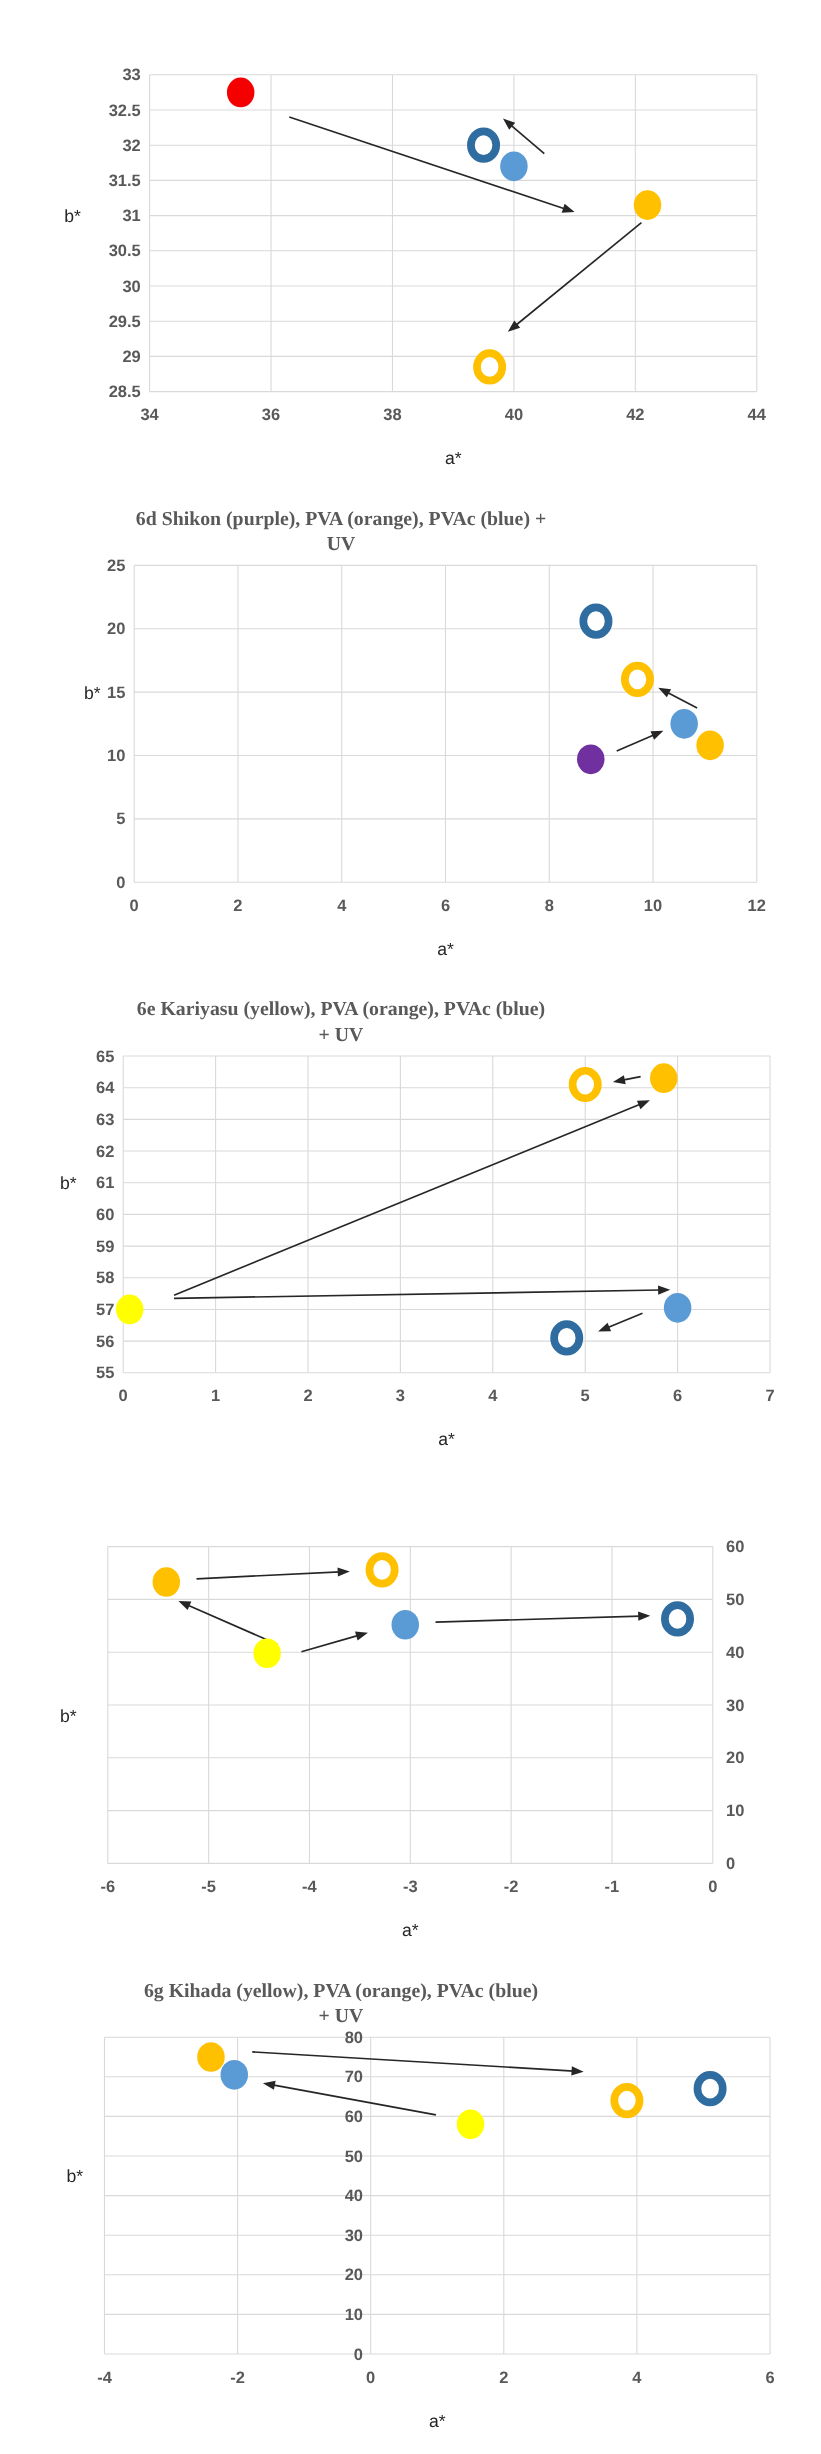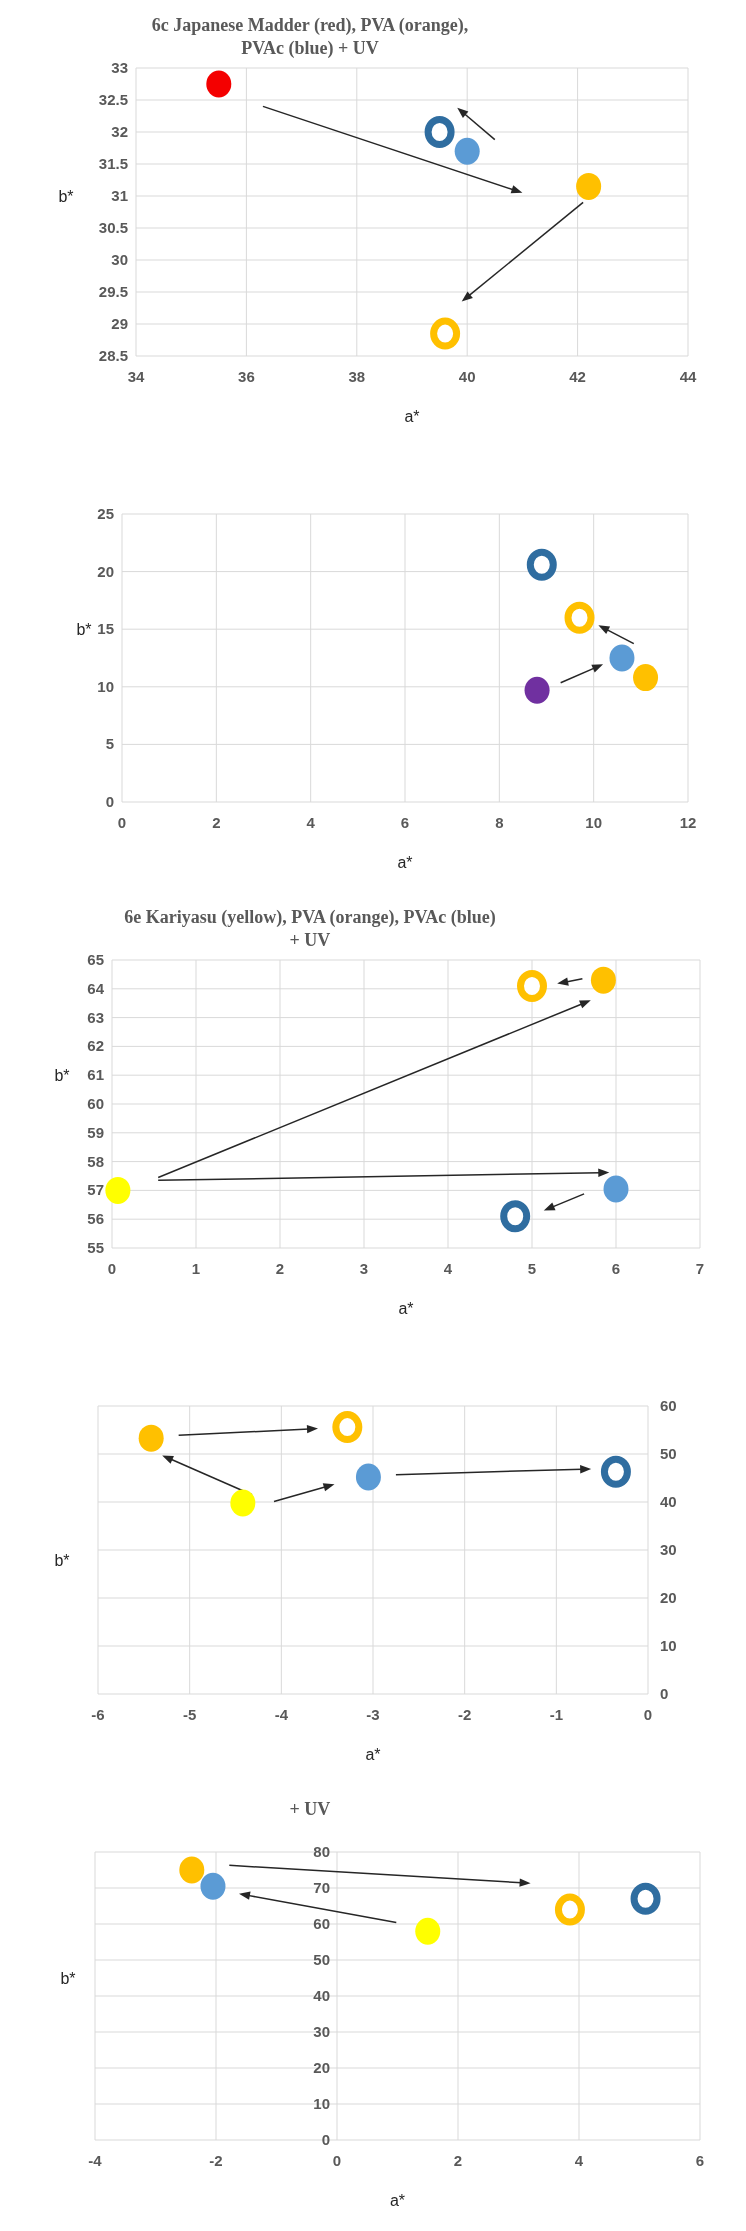--- a/index.html
+++ b/index.html
@@ -16,24 +16,20 @@
   .tick{font-family:"Liberation Sans",sans-serif;font-size:15px;font-weight:600;fill:#595959;}
   .axis-title{font-family:"Liberation Sans",sans-serif;font-size:16px;font-weight:400;fill:#262626;}
   .arrow-line{stroke:#262626;stroke-width:1.5;fill:none;}
   .arrow-head{fill:#262626;stroke:none;}
 </style>
 </head>
 <body>
 
 <main id="figure">
     <div class="chart-block">
-      <div class="chart-title">
-        <div>6c Japanese Madder (red), PVA (orange),</div>
-        <div>PVAc (blue) + UV</div>
-      </div>
       <svg width="746" height="386" class="plot">
         <g>
           <line x1="136" y1="8" x2="136" y2="296" class="grid-line"></line>
           <line x1="246.4" y1="8" x2="246.4" y2="296" class="grid-line"></line>
           <line x1="356.8" y1="8" x2="356.8" y2="296" class="grid-line"></line>
           <line x1="467.2" y1="8" x2="467.2" y2="296" class="grid-line"></line>
           <line x1="577.6" y1="8" x2="577.6" y2="296" class="grid-line"></line>
           <line x1="688" y1="8" x2="688" y2="296" class="grid-line"></line>
           <line x1="136" y1="8" x2="688" y2="8" class="grid-line"></line>
           <line x1="136" y1="40" x2="688" y2="40" class="grid-line"></line>
@@ -77,20 +73,24 @@
           <polygon points="461.67999999999995,241.5999999999999 467.541997703143,231.38838979747334 472.85605932855105,237.8938297550293" class="arrow-head"></polygon>
         </g>
         <ellipse cx="218.8" cy="24" rx="12.5" ry="13.5" fill="#f40000"></ellipse>
         <ellipse cx="439.6" cy="72" rx="11.5" ry="12.5" fill="#ffffff" stroke="#2f6da0" stroke-width="7"></ellipse>
         <ellipse cx="467.2" cy="91.20000000000005" rx="12.5" ry="13.5" fill="#5b9bd5"></ellipse>
         <ellipse cx="588.6400000000001" cy="126.40000000000009" rx="12.5" ry="13.5" fill="#ffc000"></ellipse>
         <ellipse cx="445.1200000000001" cy="273.5999999999999" rx="11.5" ry="12.5" fill="#ffffff" stroke="#ffc000" stroke-width="7"></ellipse>
       </svg>
     </div>
     <div class="chart-block">
+      <div class="chart-title">
+        <div>6d Shikon (purple), PVA (orange), PVAc (blue) +</div>
+        <div>UV</div>
+      </div>
       <svg width="746" height="386" class="plot">
         <g>
           <line x1="122" y1="8" x2="122" y2="296" class="grid-line"></line>
           <line x1="216.33333333333331" y1="8" x2="216.33333333333331" y2="296" class="grid-line"></line>
           <line x1="310.66666666666663" y1="8" x2="310.66666666666663" y2="296" class="grid-line"></line>
           <line x1="405" y1="8" x2="405" y2="296" class="grid-line"></line>
           <line x1="499.3333333333333" y1="8" x2="499.3333333333333" y2="296" class="grid-line"></line>
           <line x1="593.6666666666667" y1="8" x2="593.6666666666667" y2="296" class="grid-line"></line>
           <line x1="688" y1="8" x2="688" y2="296" class="grid-line"></line>
           <line x1="122" y1="8" x2="688" y2="8" class="grid-line"></line>
@@ -253,20 +253,21 @@
         </g>
         <ellipse cx="242.83333333333334" cy="104.96000000000001" rx="12.5" ry="13.5" fill="#ffff00"></ellipse>
         <ellipse cx="151.16666666666669" cy="40.16" rx="12.5" ry="13.5" fill="#ffc000"></ellipse>
         <ellipse cx="347.33333333333337" cy="29.120000000000005" rx="11.5" ry="12.5" fill="#ffffff" stroke="#ffc000" stroke-width="7"></ellipse>
         <ellipse cx="368.4166666666667" cy="79.03999999999996" rx="12.5" ry="13.5" fill="#5b9bd5"></ellipse>
         <ellipse cx="615.9166666666667" cy="73.76000000000002" rx="11.5" ry="12.5" fill="#ffffff" stroke="#2f6da0" stroke-width="7"></ellipse>
       </svg>
     </div>
     <div class="chart-block">
       <div class="chart-title">
+        <div>6g Kihada (yellow), PVA (orange), PVAc (blue)</div>
         <div>+ UV</div>
       </div>
       <svg width="746" height="386" class="plot">
         <g>
           <line x1="95" y1="8" x2="95" y2="296" class="grid-line"></line>
           <line x1="216" y1="8" x2="216" y2="296" class="grid-line"></line>
           <line x1="337" y1="8" x2="337" y2="296" class="grid-line"></line>
           <line x1="458" y1="8" x2="458" y2="296" class="grid-line"></line>
           <line x1="579" y1="8" x2="579" y2="296" class="grid-line"></line>
           <line x1="700" y1="8" x2="700" y2="296" class="grid-line"></line>

